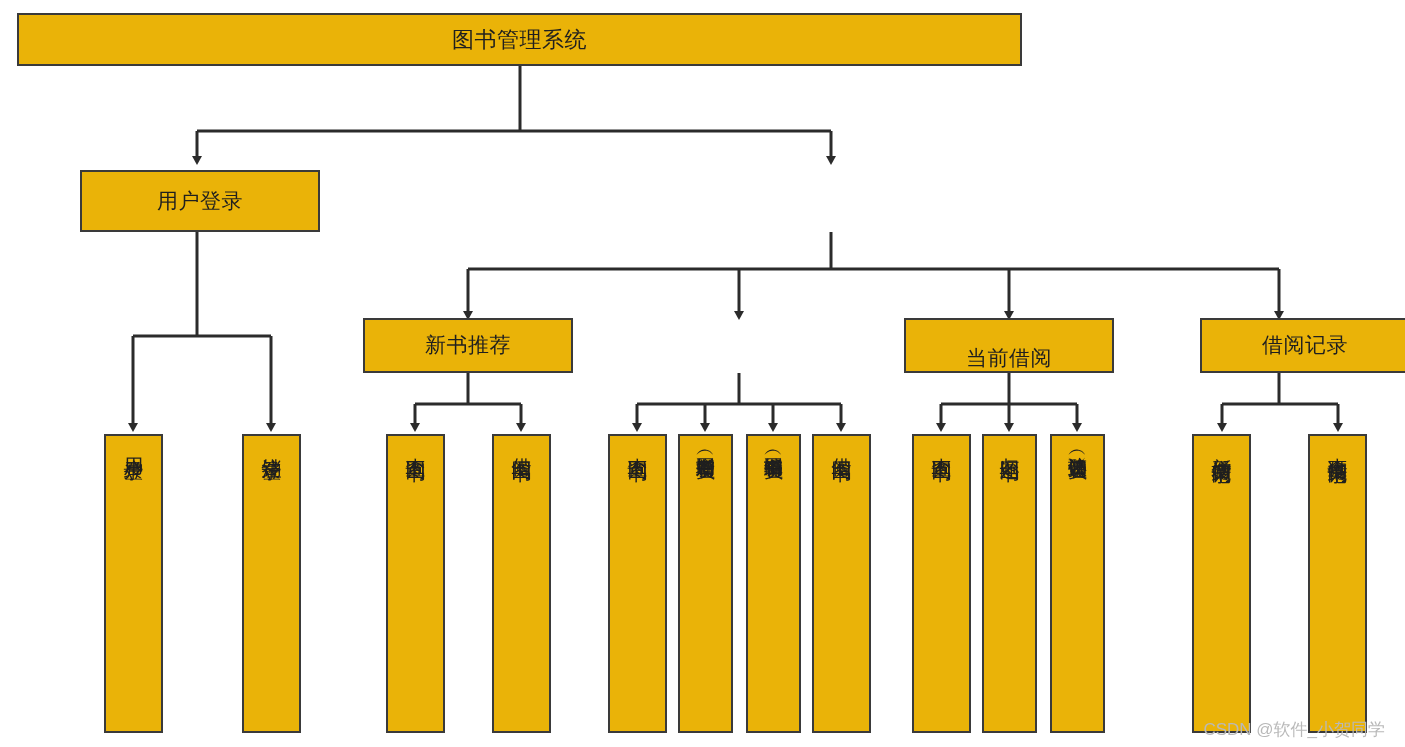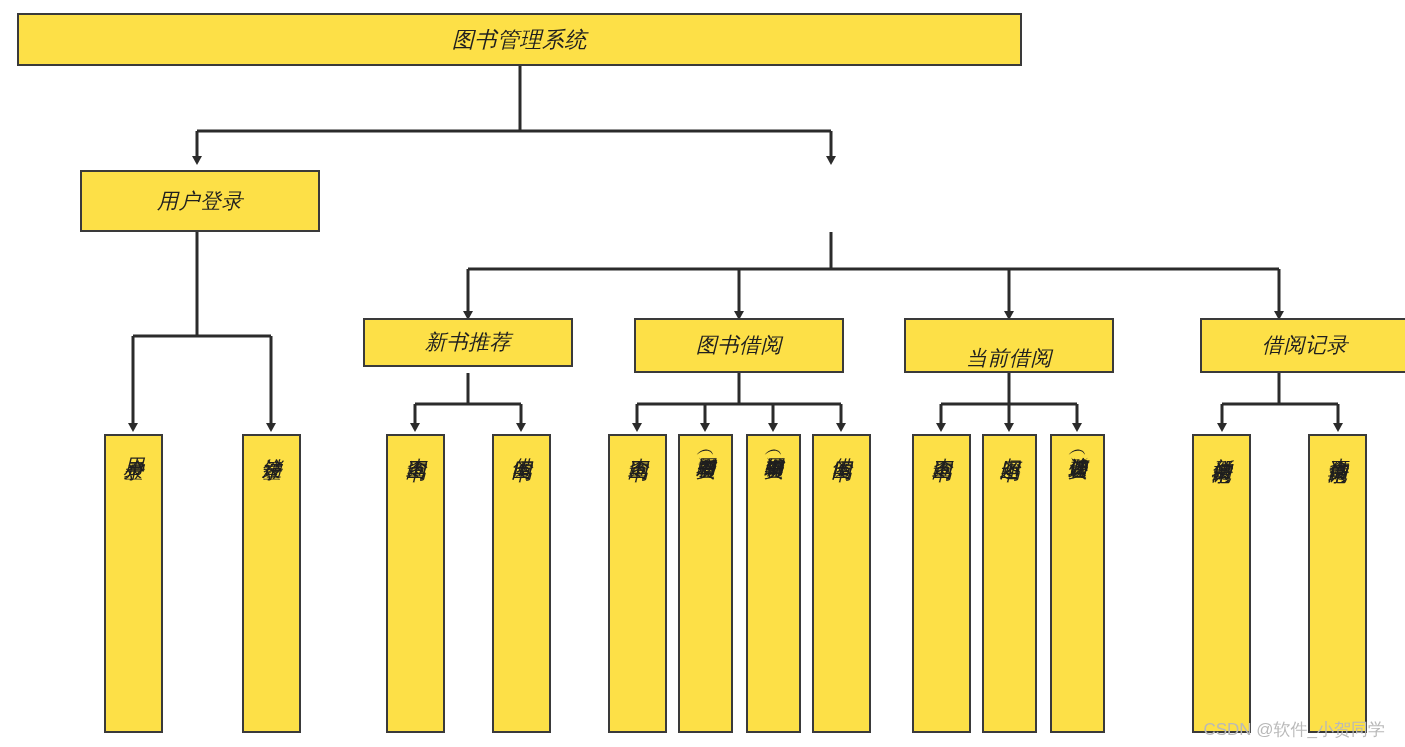--- a/index.html
+++ b/index.html
@@ -22,27 +22,26 @@
     position: absolute;
     left: 0;
     top: 0;
     width: 1405px;
     height: 747px;
     pointer-events: none;
   }
   .node {
     position: absolute;
     box-sizing: border-box;
-    background: #fde047;
+    background: #eab308;
     border: 2px solid #3a3a3a;
     display: flex;
     align-items: center;
     justify-content: center;
     color: #1b1b1b;
-    font-style: italic;
   }
   .node .node-label {
     display: block;
     text-align: center;
     line-height: 1.18;
     color: #1f1f1f;
     letter-spacing: 0.5px;
   }
   .node.horiz .node-label {
     font-size: 21px;
@@ -135,27 +134,24 @@
 
   <div class="node horiz root" style="left:17px; top:13px; width:1005px; height:53px;">
     <span class="node-label">图书管理系统</span>
   </div>
 
   <div class="node horiz" style="left:80px; top:170px; width:240px; height:62px;">
     <span class="node-label">用户登录</span>
   </div>
 
 
-  <div class="node horiz" style="left:363px; top:318px; width:210px; height:49px;">
+  <div class="node horiz" style="left:363px; top:318px; width:210px; height:55px;">
     <span class="node-label">新书推荐</span>
   </div>
 
-  <div class="node horiz" style="left:634px; top:318px; width:210px; height:55px;">
-    <span class="node-label">图书借阅</span>
-  </div>
 
   <div class="node horiz" style="left:904px; top:318px; width:210px; height:55px;align-items:flex-end;">
     <span class="node-label">当前借阅</span>
   </div>
 
   <div class="node horiz" style="left:1200px; top:318px; width:210px; height:55px;">
     <span class="node-label">借阅记录</span>
   </div>
 
   <div class="node vert" style="left:104px; top:434px; width:59px; height:299px;">

